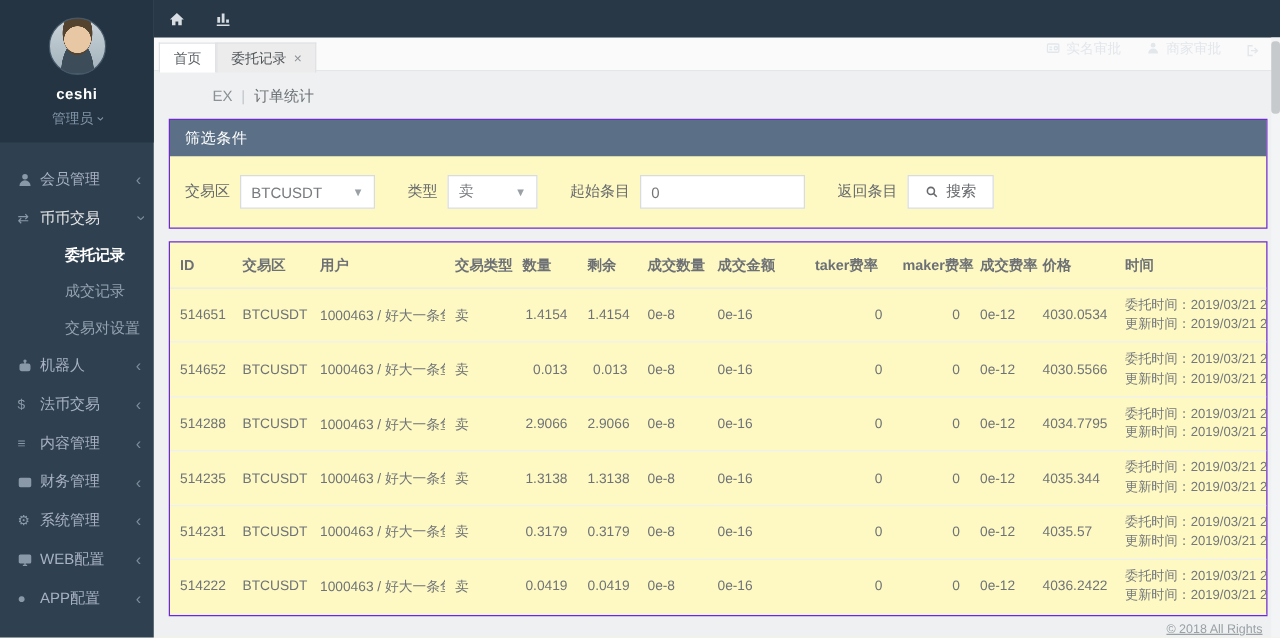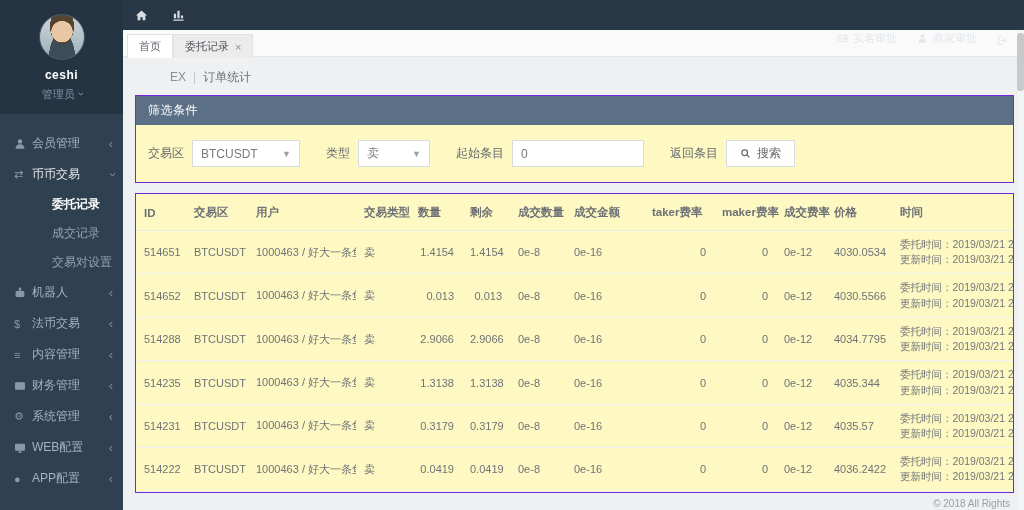--- a/index.html
+++ b/index.html
@@ -82,21 +82,21 @@
 
   
   table { width:100%; border-collapse:collapse; table-layout:fixed; }
   th { text-align:left; font-size:11.5px; color:#6d7175; font-weight:bold;
     padding:11px 8px 10px; border-bottom:1px solid #e7eaec; white-space:nowrap; }
   td { font-size:11px; color:#6f7377; padding:6px 8px; border-bottom:1px solid #eef0f2;
     white-space:nowrap; overflow:hidden; }
   td.ar { text-align:right; }
   .tcell div { font-size:10.5px; line-height:1.45; color:#74787c; }
 
-  .footer { position:absolute; right:14px; bottom:1px; font-size:10px; color:#9aa0a5; z-index:6; }
+  .footer { position:absolute; right:14px; bottom:1px; font-size:10px; color:#9aa0a5; z-index:6;text-decoration:underline; }
 
   
   .scrollbar { position:absolute; right:0; top:30px; width:7px; bottom:0; background:#f3f4f5; z-index:7; }
   .scrollbar .thumb { width:7px; height:58px; margin-top:3px; background:#c6cacd; border-radius:3px; }
 </style>
 </head>
 <body>
 
 <div class="sidebar">
   <div class="profile">

